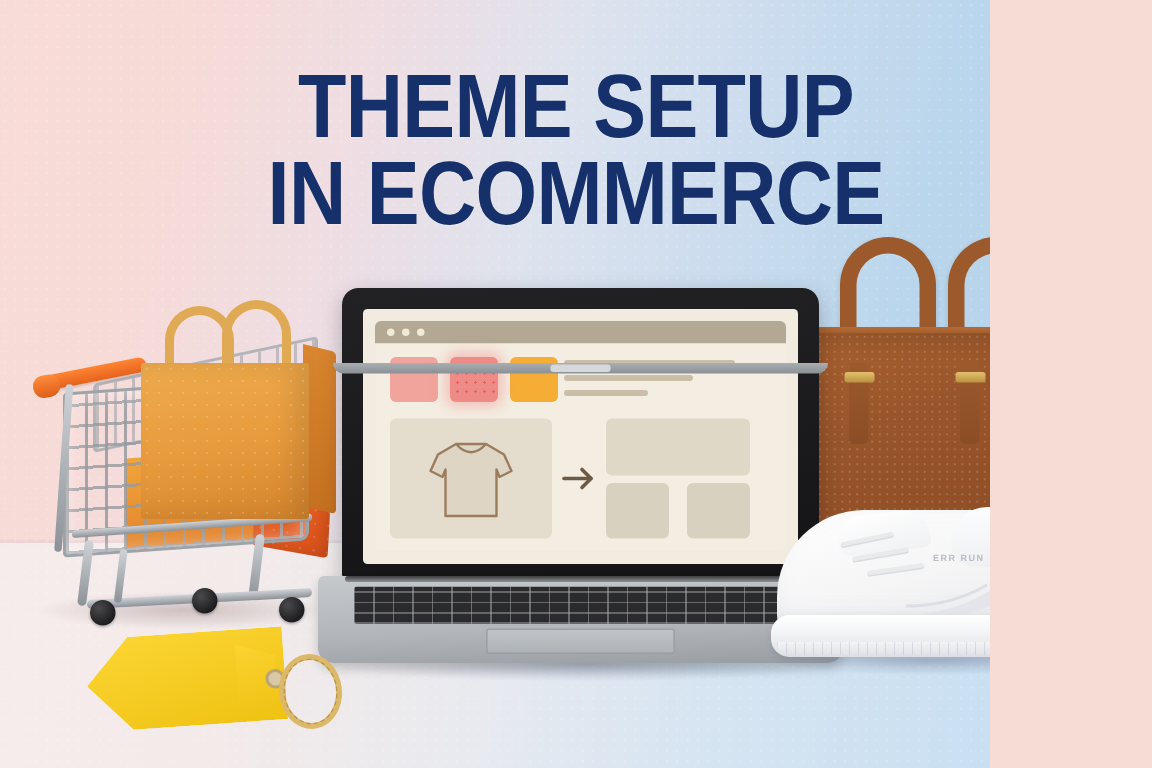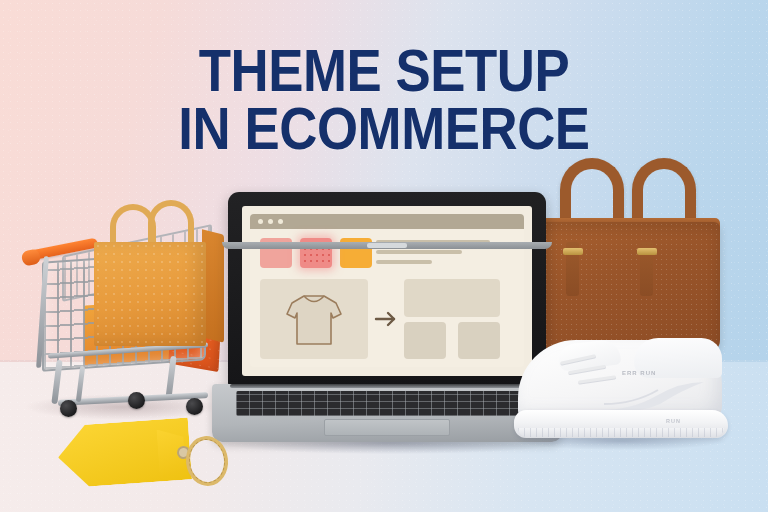--- a/index.html
+++ b/index.html
@@ -4,21 +4,21 @@
 <style>
   * { margin:0; padding:0; box-sizing:border-box; }
   html,body { width:768px; height:512px; overflow:hidden; }
   body {
     font-family:"Liberation Sans", sans-serif;
     background:#f7dcd6;
   }
 
   #banner {
     position:relative;
-    width:768px; height:512px;
+    width:660px; height:512px;
     overflow:hidden;
     background:
       linear-gradient(105deg,
         #f9dcd6 0%,
         #f6dbd8 18%,
         #eedee4 34%,
         #dde3ee 50%,
         #cbdcee 66%,
         #bad6ec 82%,
         #b2d2ea 100%);

